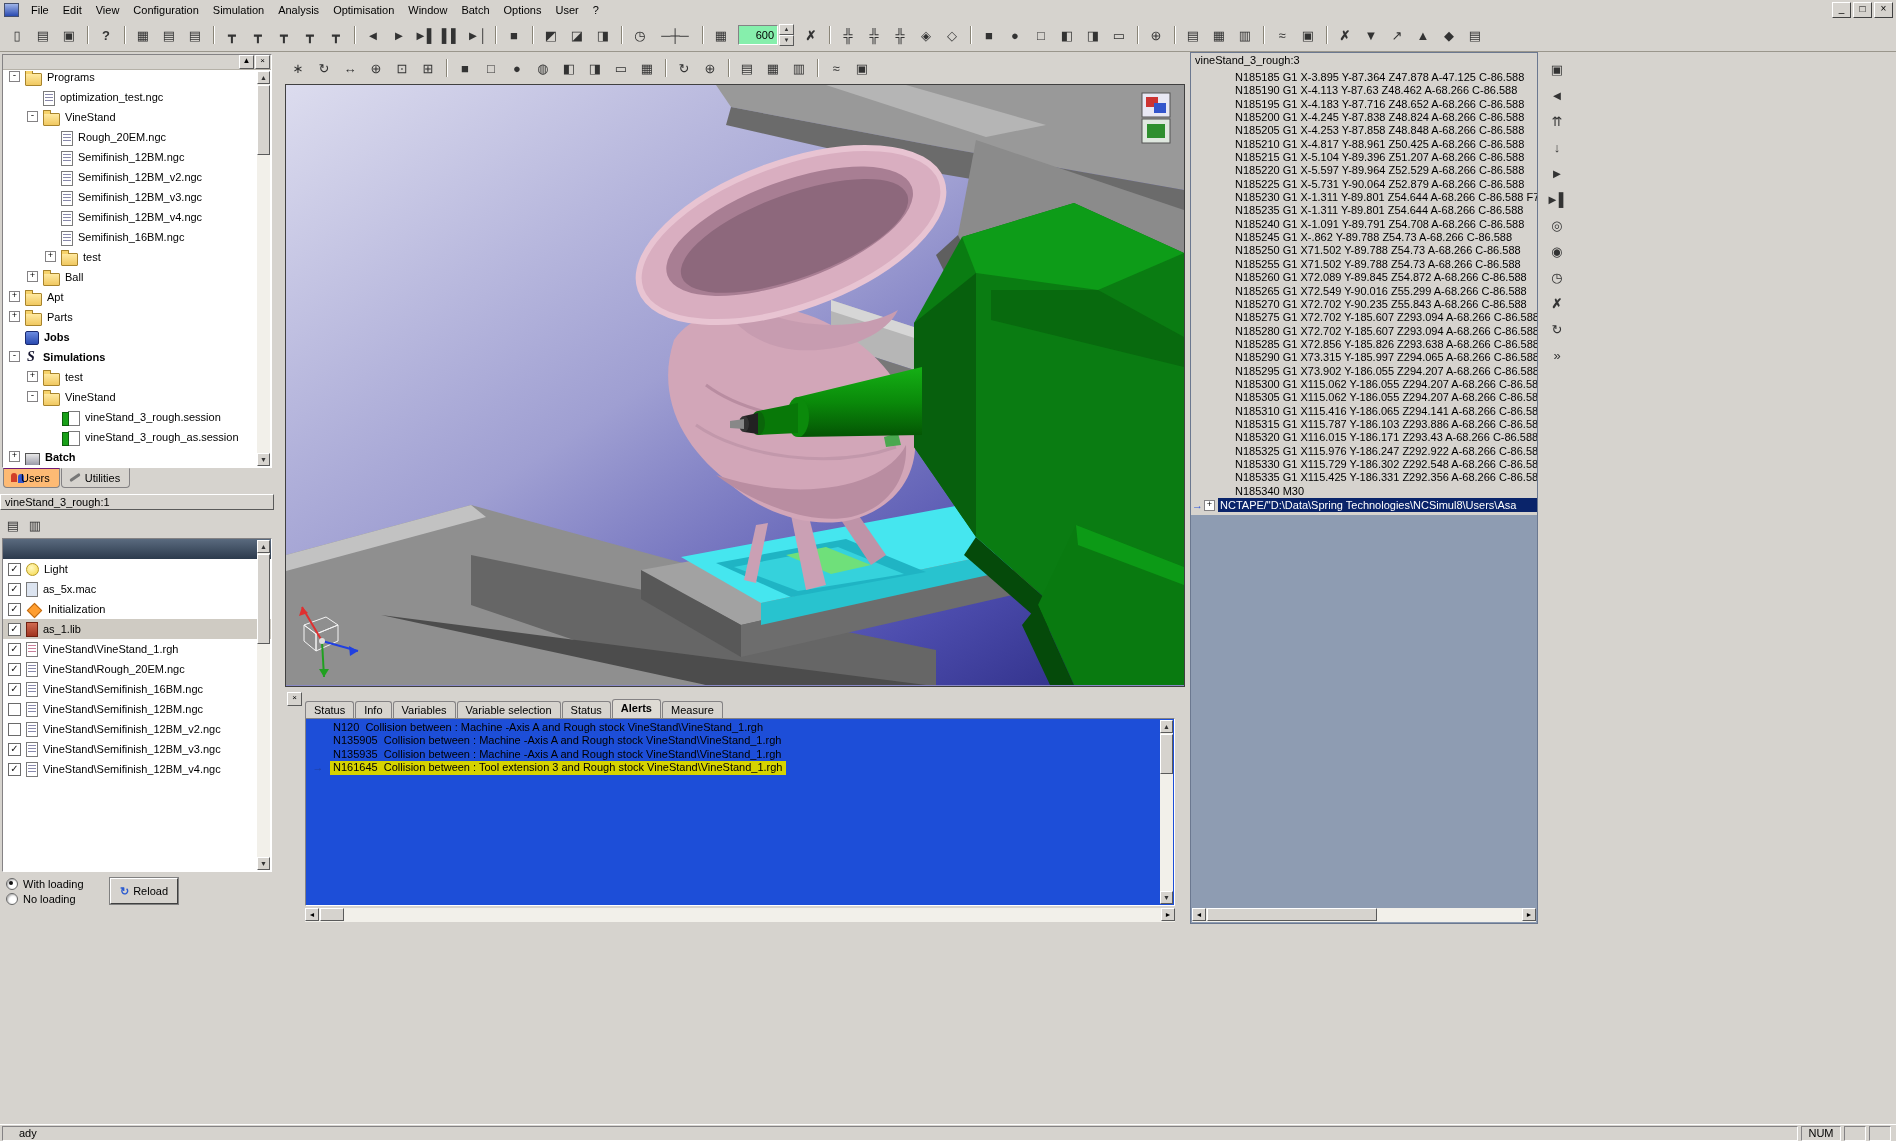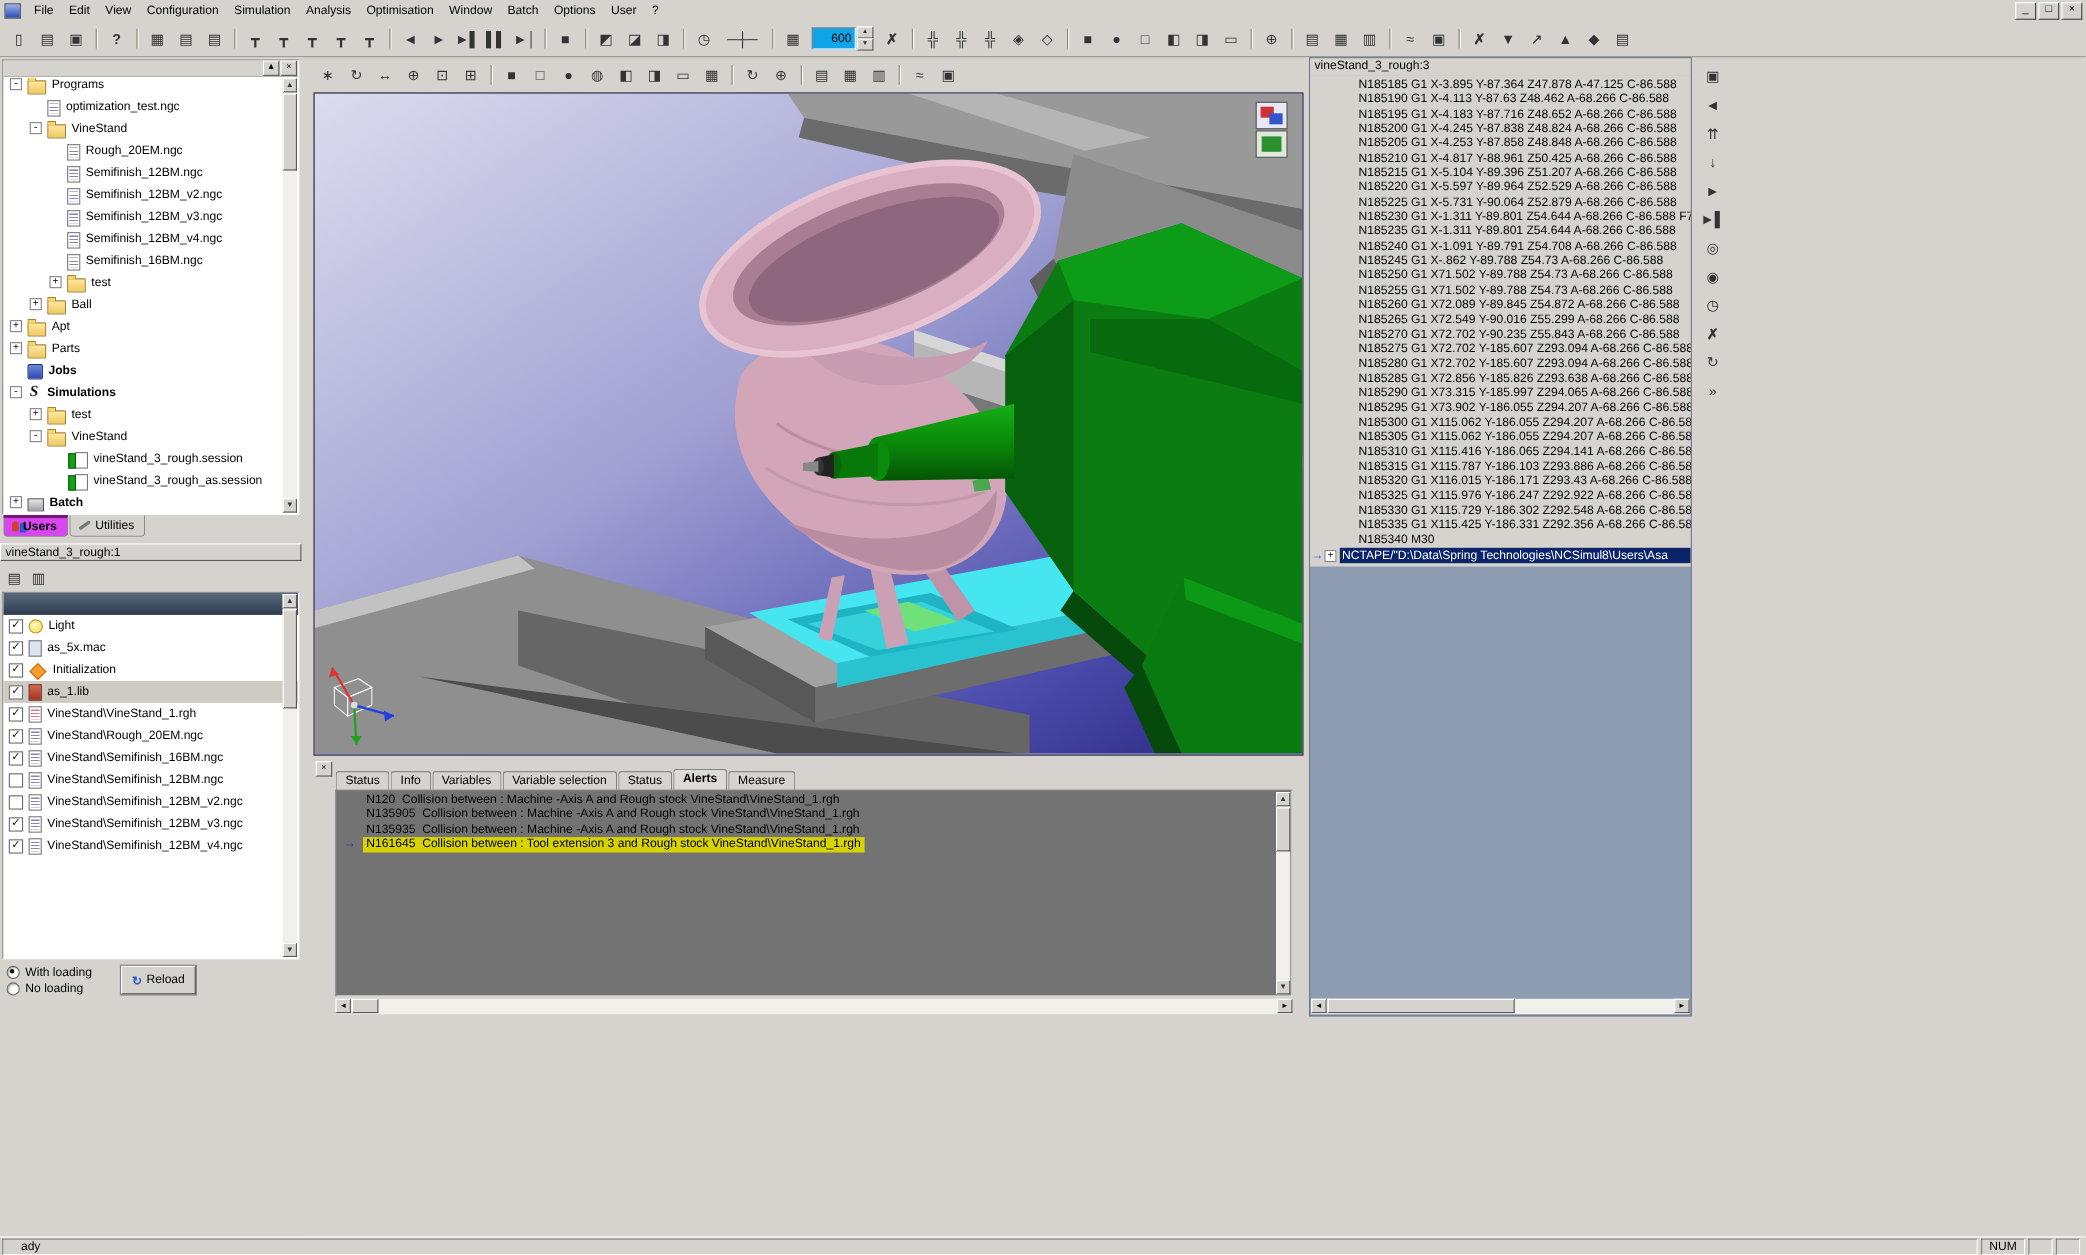--- a/index.html
+++ b/index.html
@@ -21,21 +21,21 @@
                 border-bottom:1px solid #9a968c;display:flex;align-items:center;padding-left:4px;box-sizing:border-box}
   .toolbar-view{position:absolute;left:285px;top:54px;width:600px;height:28px;display:flex;align-items:center}
   .tbi{width:24px;height:24px;flex:none;display:flex;align-items:center;justify-content:center;
        font-size:13px;margin:0 1px;position:relative;color:#333;background:transparent}
   .tbi.wide{width:42px}
   .tbi.grp{margin-left:12px}
   .tbi.grp::before{content:"";position:absolute;left:-7px;top:3px;height:18px;width:1px;
                    background:#8a8578;box-shadow:1px 0 0 #fff}
   .spin{display:flex;align-items:center;margin:0 4px;height:20px}
   .spin input{width:32px;height:16px;border:1px solid;border-color:#848284 #fff #fff #848284;
-              font:11px "Liberation Sans",sans-serif;text-align:right;padding:1px 3px;background:#0ea5e9}
+              font:11px "Liberation Sans",sans-serif;text-align:right;padding:1px 3px;background:#86efac}
   .updn{display:flex;flex-direction:column;margin-left:1px}
   .updn span{width:13px;height:9px;background:#d6d3ce;border:1px solid;border-color:#fff #5a5a5a #5a5a5a #fff;
              font:6px/8px "Liberation Sans",sans-serif;text-align:center;color:#333}
   
   .panel-left{position:absolute;left:0;top:52px;width:276px;bottom:17px;background:#d6d3ce}
   .tree-wrap{position:absolute;left:2px;top:2px;width:268px;height:412px;background:#fff;
              border:1px solid;border-color:#848284 #fff #fff #848284;overflow:hidden}
   .tree-head{position:absolute;left:0;top:0;right:0;height:14px;background:#d6d3ce;
              border-bottom:1px solid #b5b1a8;display:flex;justify-content:flex-end;align-items:center}
   .mini-btn{width:13px;height:12px;background:#d6d3ce;border:1px solid;border-color:#fff #5a5a5a #5a5a5a #fff;
@@ -74,21 +74,21 @@
   .ti.lib{width:10px;height:13px;background:linear-gradient(#d06a50,#a03420);border:1px solid #702010}
   .vsb{position:absolute;width:13px;background:#f2f0ea}
   .tree-vsb{right:1px;top:16px;bottom:1px}
   .sbb{position:absolute;left:0;width:13px;height:13px;background:#d6d3ce;border:1px solid;
        border-color:#fff #5a5a5a #5a5a5a #fff;font:7px/11px "Liberation Sans",sans-serif;text-align:center;color:#333;box-sizing:border-box}
   .sbt{position:absolute;left:0;width:13px;background:#d6d3ce;border:1px solid;
        border-color:#fff #5a5a5a #5a5a5a #fff;box-sizing:border-box}
   .tabs-row{position:absolute;left:3px;top:416px;height:20px;display:flex}
   .tab{padding:2px 9px 3px 7px;background:#d6d3ce;border:1px solid #848284;border-top:1px solid #d6d3ce;
        border-radius:0 0 4px 4px;display:flex;align-items:center;margin-right:1px}
-  .tab.active{font-weight:bold;border-top:3px solid #701a75;background:#d946ef}
+  .tab.active{font-weight:normal;border-top:1px solid #701a75;background:#fdba74}
   .tabico{margin-right:4px}
   .tabico.users{width:6px;height:9px;background:#d04028;border-radius:3px 3px 0 0;box-shadow:7px 1px 0 #3355cc}
   .tabico.util{width:12px;height:3px;background:#777;transform:rotate(-35deg);border-radius:2px}
   .layers-title{position:absolute;left:0;top:442px;right:2px;height:16px;background:#d6d3ce;
        border:1px solid;border-color:#fff #5a5a5a #5a5a5a #fff;line-height:14px;padding-left:4px;box-sizing:border-box}
   .layers-tools{position:absolute;left:2px;top:462px;height:22px;display:flex;align-items:center}
   .layers-box{position:absolute;left:2px;top:486px;width:268px;height:332px;background:#fff;
        border:1px solid;border-color:#848284 #fff #fff #848284;overflow:hidden}
   .layer-row{height:20px;display:flex;align-items:center;white-space:nowrap;padding-left:2px}
   .layer-row.sel{background:#cfcbc3}
@@ -109,21 +109,21 @@
   .ri{color:#2a5ad0;font-weight:bold}
   
   .viewport{position:absolute;left:285px;top:84px;width:898px;height:601px;border:1px solid #404040;
             background:#8888c4;overflow:hidden}
   .console{position:absolute;left:285px;top:689px;width:898px;height:243px;background:#d6d3ce}
   .console-close{position:absolute;left:2px;top:3px}
   .console-tabs{position:absolute;left:20px;top:10px;display:flex;align-items:flex-end}
   .ctab{padding:2px 8px;background:#d6d3ce;border:1px solid #848284;border-bottom:none;
         border-radius:3px 3px 0 0;margin-right:1px}
   .ctab.active{font-weight:bold;background:#dedbd4;padding-bottom:4px}
-  .console-body{position:absolute;left:20px;top:29px;right:8px;bottom:26px;background:#737373;
+  .console-body{position:absolute;left:20px;top:29px;right:8px;bottom:26px;background:#1d4ed8;
         border:1px solid;border-color:#848284 #fff #fff #848284;overflow:hidden}
   .alert-rows{position:absolute;left:0;top:2px;right:15px}
   .arow{height:13.4px;line-height:13.4px;display:flex;white-space:pre}
   .gut{width:24px;flex:none;text-align:center;color:#1f3e9e;font-weight:bold}
   .gut.on::before{content:"→"}
   .atxt{padding:0 3px}
   .atxt.hl{background:#d6d300}
   .console-vsb{right:1px;top:1px;bottom:1px}
   .console-hsb{position:absolute;left:20px;right:8px;bottom:10px;height:14px;background:#f2f0ea}
   .hbb{position:absolute;top:0;width:14px;height:13px;background:#d6d3ce;border:1px solid;

